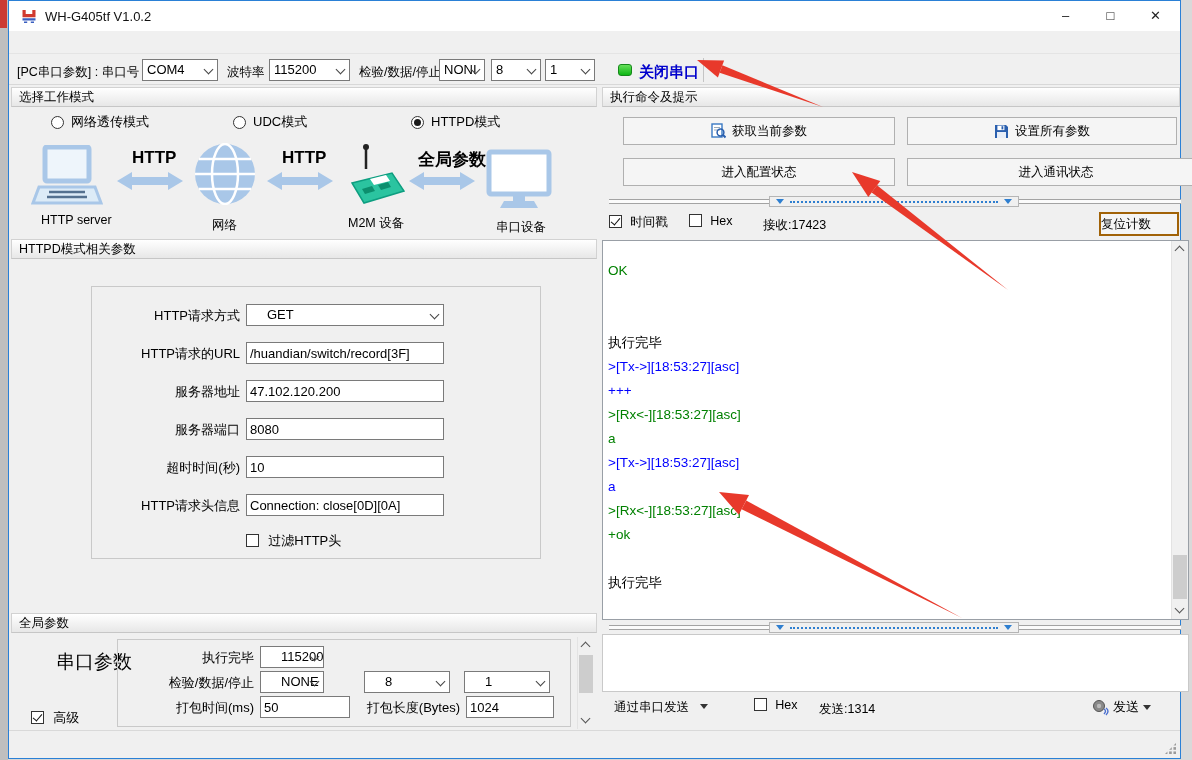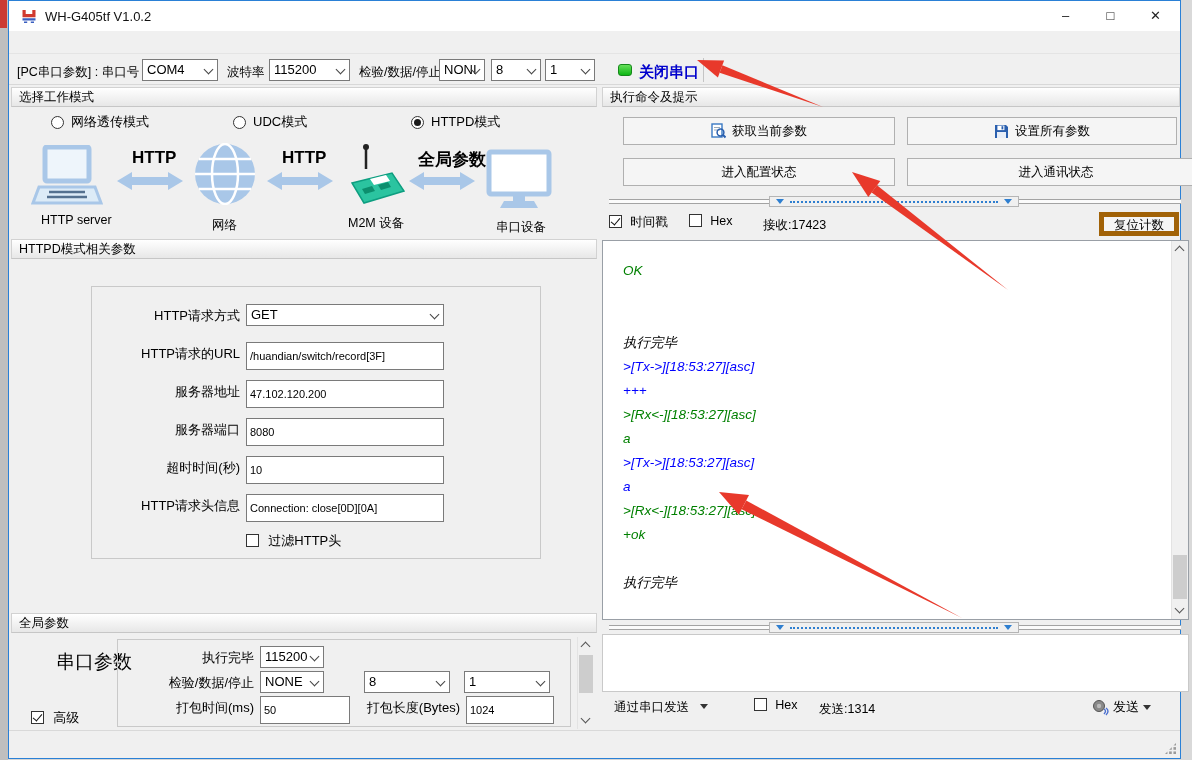--- a/index.html
+++ b/index.html
@@ -45,42 +45,42 @@
 
   
   .cb { display:inline-block; width:13px; height:13px; border:1px solid #333; background:#fff; position:relative; vertical-align:-2px; }
   .cb.on::after { content:""; position:absolute; left:3px; top:0; width:4px; height:8px; border-right:1.8px solid #111; border-bottom:1.8px solid #111; transform:rotate(40deg); }
 
   
   .form-box { position:absolute; border:1px solid #c9c9c9; }
   .frm-row { position:absolute; left:0; height:22px; }
   .frm-row .flabel { position:absolute; left:0; width:148px; text-align:right; top:3px; font-size:13px; }
   .frm-row .fctrl  { position:absolute; left:154px; top:0; width:198px; height:22px; }
-  input.tb { width:100%; height:28px; border:1px solid #7a7a7a; font-size:11px; padding:0 3px; font-family:"Liberation Sans",sans-serif; background:#fff; }
-  .combo2 { position:relative; background:#fff; border:1px solid #7a7a7a; height:22px; line-height:20px; padding:0 16px 0 4px; font-size:13px; overflow:hidden; }
+  input.tb { width:100%; height:22px; border:1px solid #7a7a7a; font-size:13px; padding:0 3px; font-family:"Liberation Sans",sans-serif; background:#fff; }
+  .combo2 { position:relative; background:#fff; border:1px solid #7a7a7a; height:22px; line-height:20px; padding:0 16px 0 20px; font-size:13px; overflow:hidden; }
   .combo2 .chev { position:absolute; right:5px; top:6px; width:7px; height:7px; border-right:1.4px solid #444; border-bottom:1.4px solid #444; transform:rotate(45deg); }
 
   
   .diag-label { position:absolute; font-size:12.5px; }
   .diag-link  { position:absolute; font-size:17px; font-weight:bold; }
 
   
   .cmd-btn { position:absolute; height:28px; background:#f5f5f5; border:1px solid #b0b0b0; font-size:12.5px;
              display:flex; align-items:center; justify-content:center; gap:6px; font-family:inherit; }
-  .small-btn { position:absolute; background:#f5f5f5; border:5px solid #a16207; font-size:12.5px; text-align:center; }
+  .small-btn { position:absolute; background:#f5f5f5; border:2px solid #a16207; font-size:12.5px; text-align:left; }
 
   
   .split-line { position:absolute; height:5px; border-top:1px solid #a3a3a3; border-bottom:1px solid #a3a3a3; background:#fbfbfb; }
   .split-handle { position:absolute; height:11px; background:#f0f0f0; border:1px solid #b5b5b5; display:flex; align-items:center; padding:0 6px; gap:6px; }
   .split-dots { flex:1; border-top:2px dotted #2f7fd0; height:0; }
   .tri-down { width:0; height:0; border-left:4px solid transparent; border-right:4px solid transparent; border-top:5px solid #2f7fd0; flex:none; }
 
   
   .log-box { position:absolute; background:#fff; border:1px solid #999fa6; overflow:hidden; }
-  .logline { padding-left:20px; height:24px; line-height:24px; font-size:13.5px; white-space:pre;font-style:italic; }
+  .logline { padding-left:5px; height:24px; line-height:24px; font-size:13.5px; white-space:pre; }
 
   
   .sb { position:absolute; width:17px; background:#f0f0f0; border-left:1px solid #e3e3e3; }
   .sb-btn { position:absolute; left:0; width:16px; height:17px; }
   .sb-btn .ch { position:absolute; left:4px; width:7px; height:7px; border-right:1.4px solid #555; border-bottom:1.4px solid #555; }
   .ch-up { top:6px; transform:rotate(-135deg); }
   .ch-dn { top:3px; transform:rotate(45deg); }
   .sb-thumb { position:absolute; left:1px; width:14px; background:#cdcdcd; }
 
   .statusbar { position:absolute; left:0; right:0; bottom:0; height:28px; background:#f0f0f0; border-top:1px solid #d9d9d9; }

